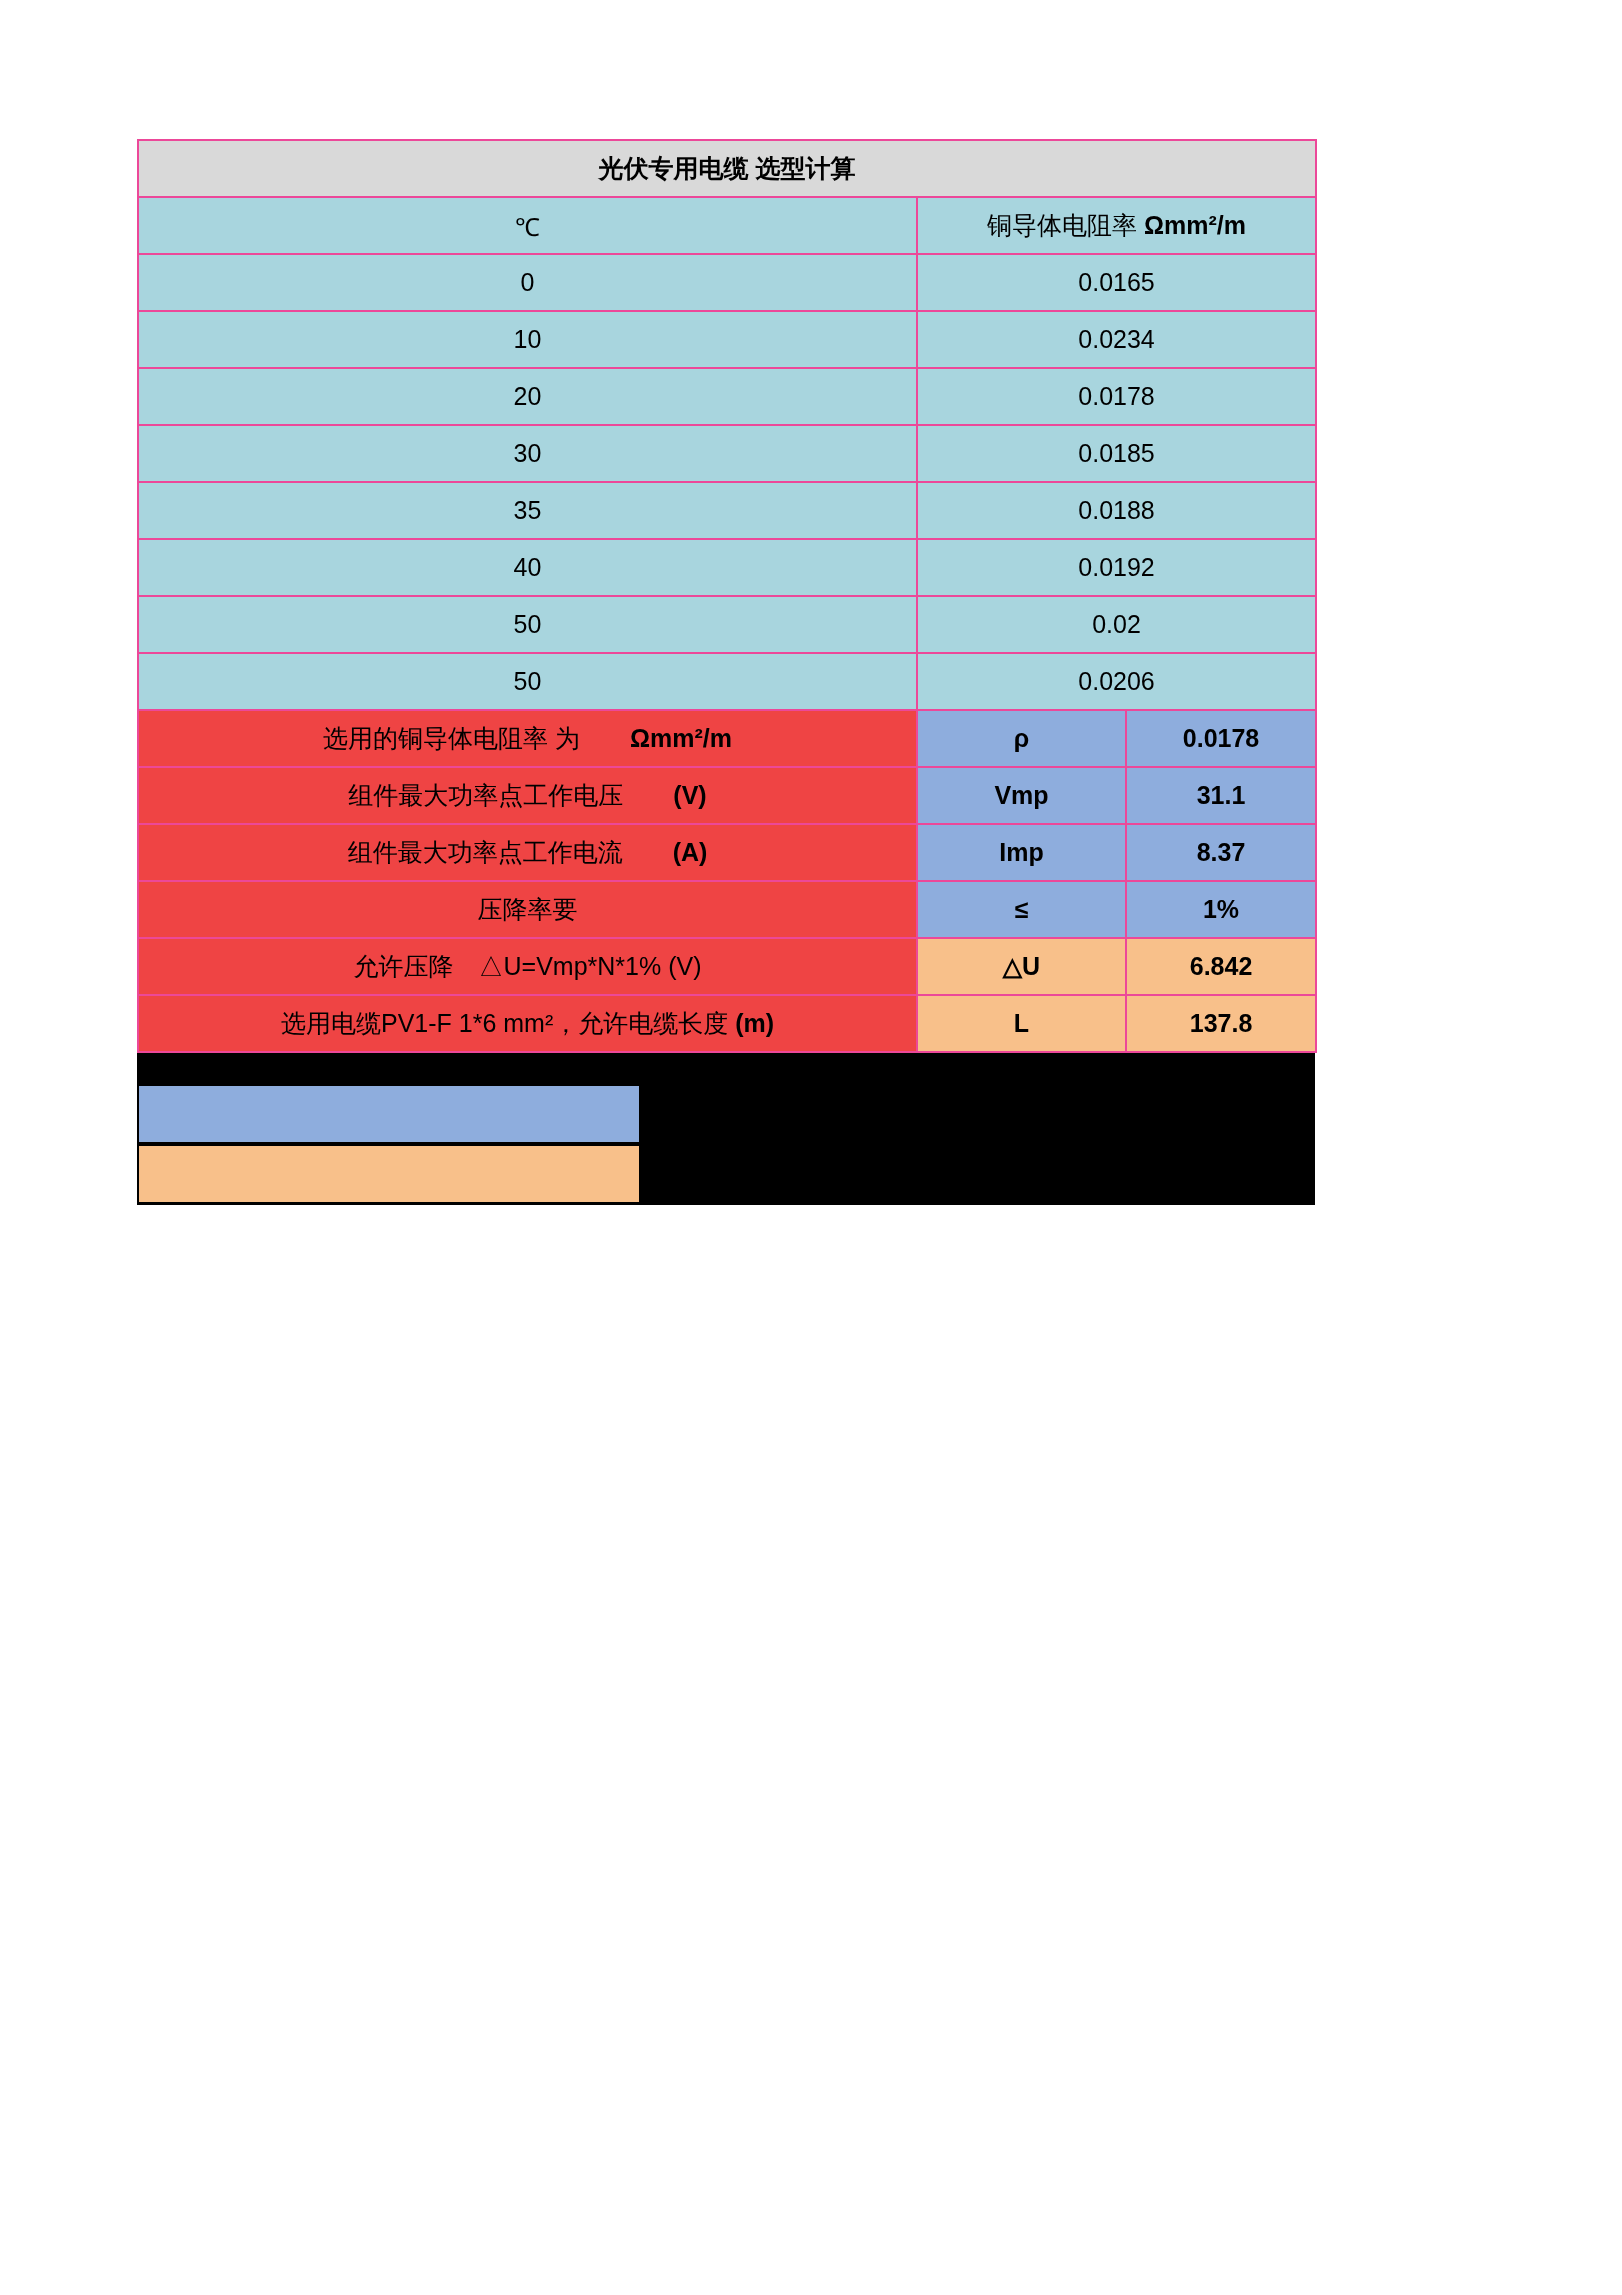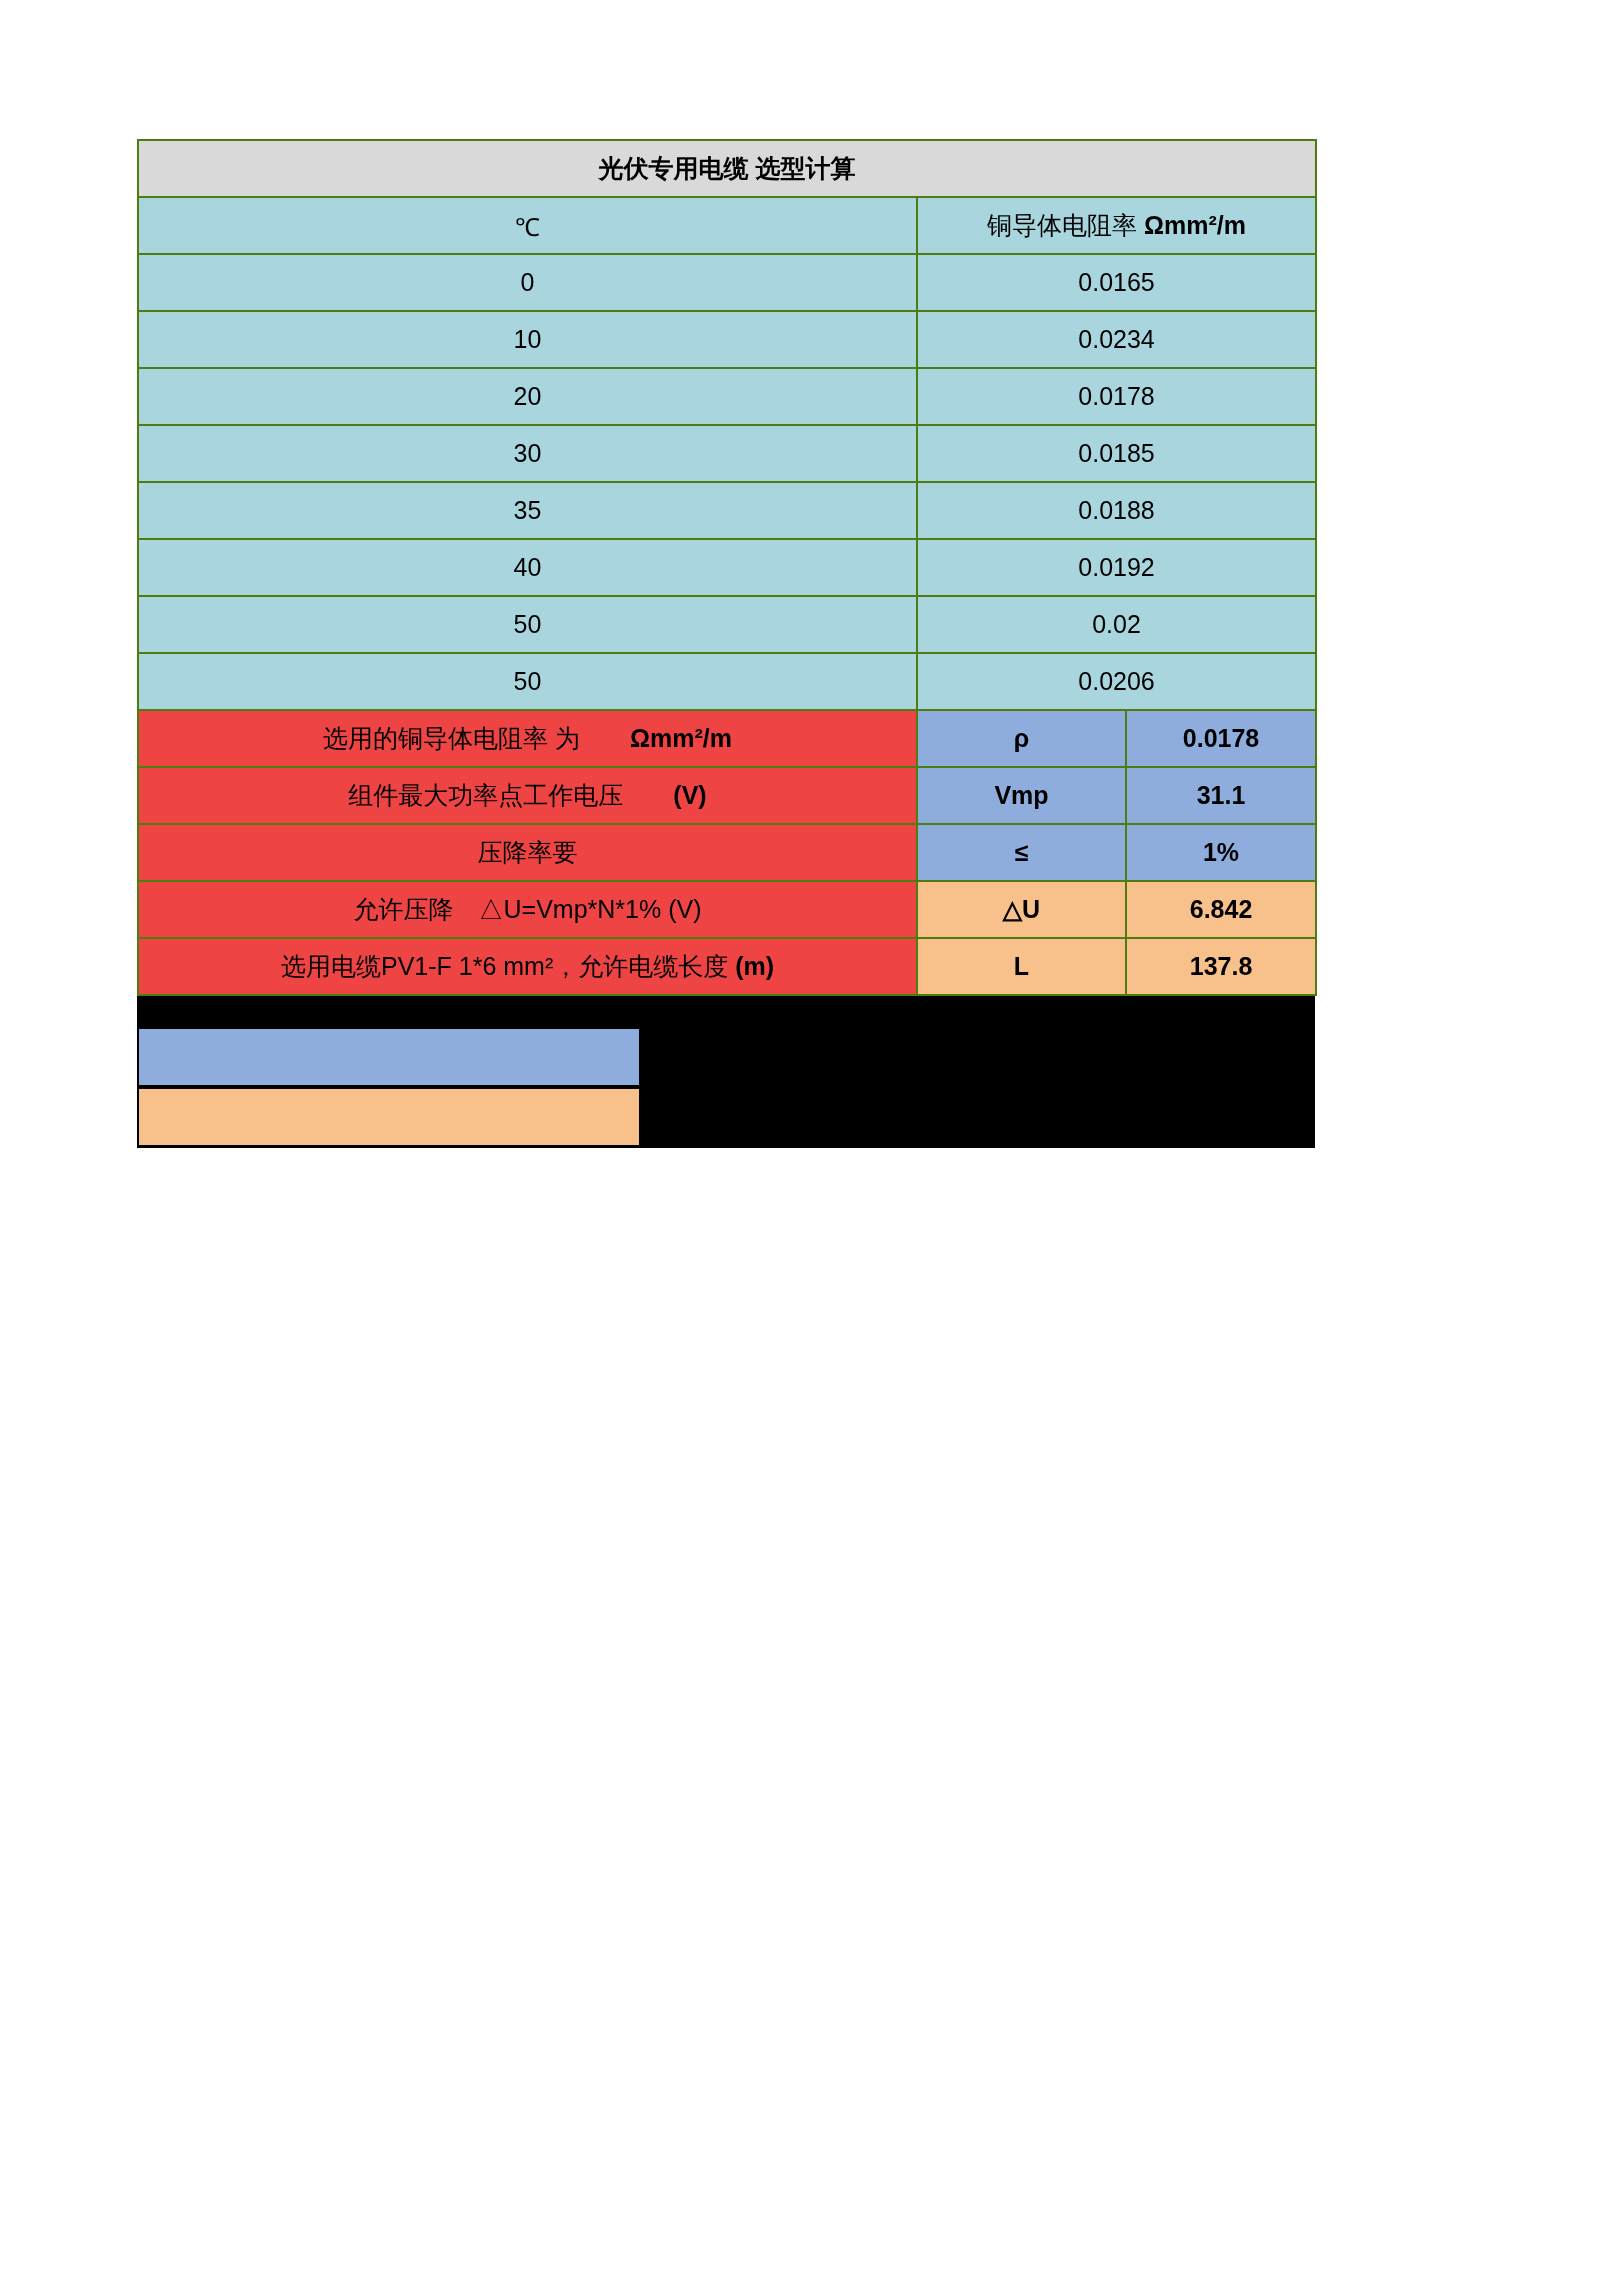--- a/index.html
+++ b/index.html
@@ -18,21 +18,21 @@
     left: 137px;
     top: 139px;
     width: 1178px;
   }
   table.calc {
     border-collapse: collapse;
     table-layout: fixed;
     width: 1178px;
   }
   table.calc td {
-    border: 2px solid #4d7c0f;
+    border: 2px solid #ec4899;
     box-sizing: border-box;
     height: 57px;
     font-size: 25px;
     color: #000000;
     text-align: center;
     vertical-align: middle;
     padding: 0 6.5px;
     white-space: nowrap;
     overflow: hidden;
   }
@@ -152,20 +152,25 @@
         <td class="label-cell"><span>选用的铜导体电阻率 为　　</span><b>Ωmm²/m</b></td>
         <td class="blue">ρ</td>
         <td class="blue">0.0178</td>
       </tr>
       <tr>
         <td class="label-cell"><span>组件最大功率点工作电压　　</span><b>(V)</b></td>
         <td class="blue">Vmp</td>
         <td class="blue">31.1</td>
       </tr>
       <tr>
+        <td class="label-cell"><span>组件最大功率点工作电流　　</span><b>(A)</b></td>
+        <td class="blue">Imp</td>
+        <td class="blue">8.37</td>
+      </tr>
+      <tr>
         <td class="label-cell"><span>压降率要</span><b></b></td>
         <td class="blue">≤</td>
         <td class="blue">1%</td>
       </tr>
       <tr>
         <td class="label-cell"><span>允许压降　△U=Vmp*N*1% (V)</span><b></b></td>
         <td class="orange">△U</td>
         <td class="orange">6.842</td>
       </tr>
       <tr>

